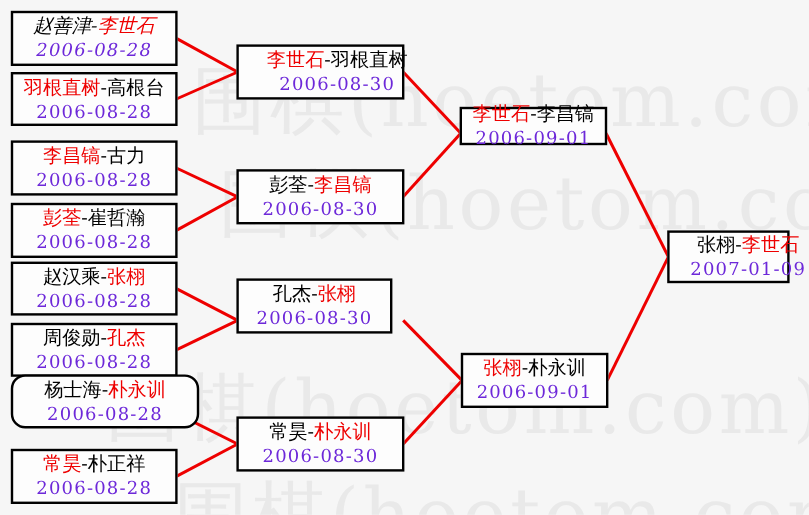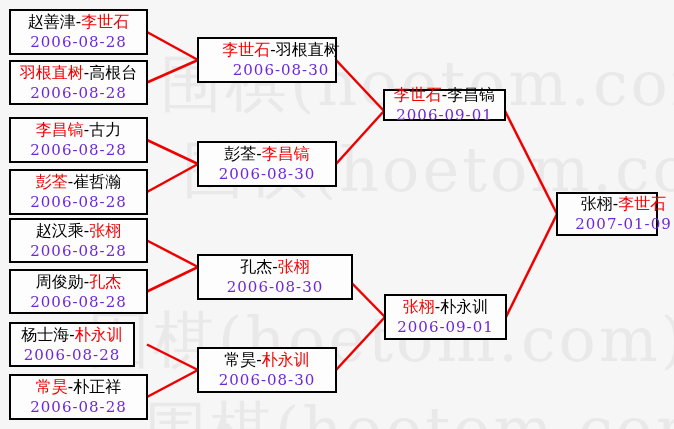--- a/index.html
+++ b/index.html
@@ -54,32 +54,32 @@
   }
   .date{
     font-size:15px;
     line-height:21px;
     letter-spacing:1px;
     color:#6d28d9;
     white-space:nowrap;
   }
   .winner{ color: var(--winner-text, #f00); }
   
-  .b-r1-0{left:9px;  top:9px;   width:139px;height:46px;}
+  .b-r1-0{left:9px;  top:9px;   width:139px;height:46px;font-style:italic;}
   .b-r1-1{left:9px;  top:60px;  width:139px;height:45px;}
   .b-r1-2{left:9px;  top:117px; width:139px;height:46px;}
   .b-r1-3{left:9px;  top:169px; width:139px;height:46px;}
   .b-r1-4{left:9px;  top:218px; width:139px;height:45px;}
   .b-r1-5{left:9px;  top:269px; width:139px;height:45px;}
-  .b-r1-6{left:9px;  top:322px; width:126px;height:45px;}
+  .b-r1-6{left:9px;  top:312px; width:157px;height:45px;border-radius:12px;}
   .b-r1-7{left:9px;  top:374px; width:139px;height:46px;}
   
   .b-r2-0{left:197px;top:37px;  width:140px;height:46px;padding-left:28px;}
   .b-r2-1{left:197px;top:141px; width:140px;height:46px;}
-  .b-r2-2{left:197px;top:254px; width:156px;height:46px;}
+  .b-r2-2{left:197px;top:232px; width:130px;height:46px;}
   .b-r2-3{left:197px;top:347px; width:140px;height:46px;}
   
   .b-r3-0{left:383px;top:89px;  width:123px;height:32px;}
   .b-r3-1{left:384px;top:294px; width:123px;height:46px;}
   
   .b-final-0{left:556px;top:192px;width:102px;height:44px;padding-left:33px;}
 </style>
 </head>
 <body>
 

